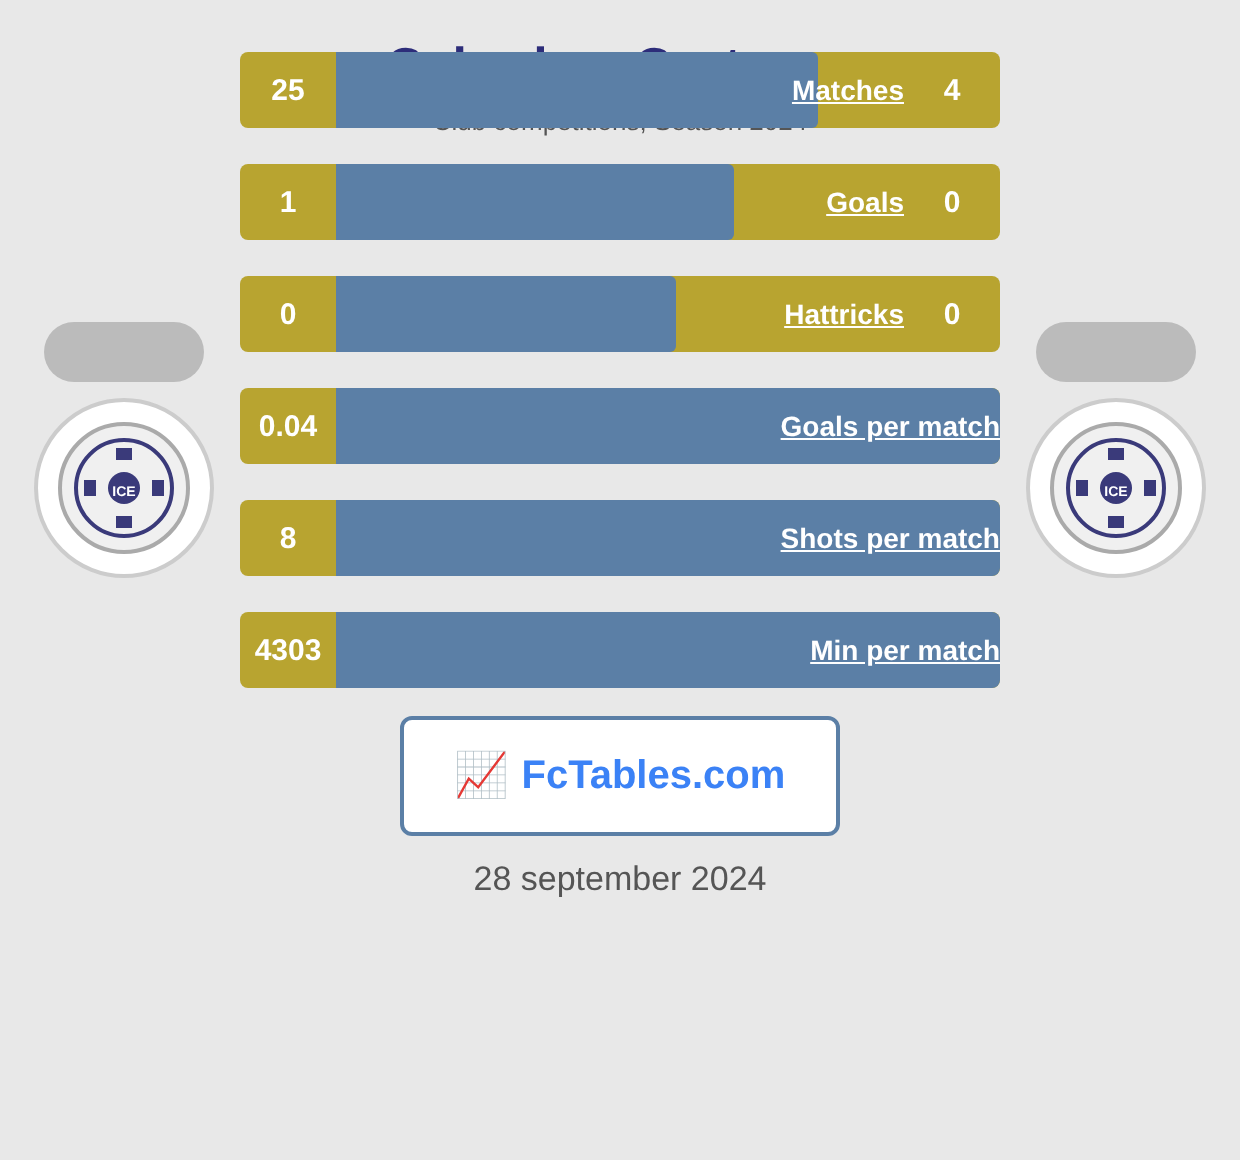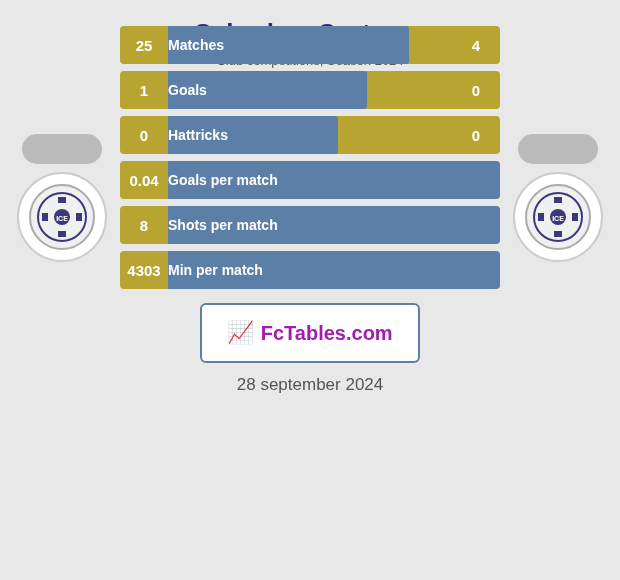--- a/index.html
+++ b/index.html
@@ -62,21 +62,21 @@
     }
 
     .team-logo svg {
       width: 70px;
       height: 70px;
     }
 
     .stats-container {
       display: flex;
       flex-direction: column;
-      gap: 7px;
+      gap: 18px;
       flex: 1;
       max-width: 380px;
       margin: 0 8px;
       margin-top: -60px;
     }
 
     .stat-row {
       display: flex;
       flex-direction: row;
       align-items: center;
@@ -115,22 +115,23 @@
       background: #5b7fa6;
       border-radius: 0 3px 3px 0;
     }
 
     .stat-label {
       position: relative;
       z-index: 2;
       color: #fff;
       font-size: 14px;
       font-weight: bold;
-      text-align: left;
+      text-align: right;
       width: 100%;
+      text-decoration: underline;
     }
 
     .stat-right-val {
       background: #b8a430;
       color: #fff;
       font-size: 15px;
       font-weight: bold;
       width: 48px;
       text-align: center;
       z-index: 2;
@@ -145,21 +146,21 @@
       border-radius: 6px;
       display: flex;
       align-items: center;
       justify-content: center;
       margin: 10px auto 8px auto;
     }
 
     .logo-box-text {
       font-size: 20px;
       font-weight: bold;
-      color: #a21caf;
+      color: #3b82f6;
     }
 
     .logo-box-icon {
       margin-right: 6px;
       font-size: 22px;
       color: #2d2d7a;
     }
 
     .date-text {
       font-size: 17px;

